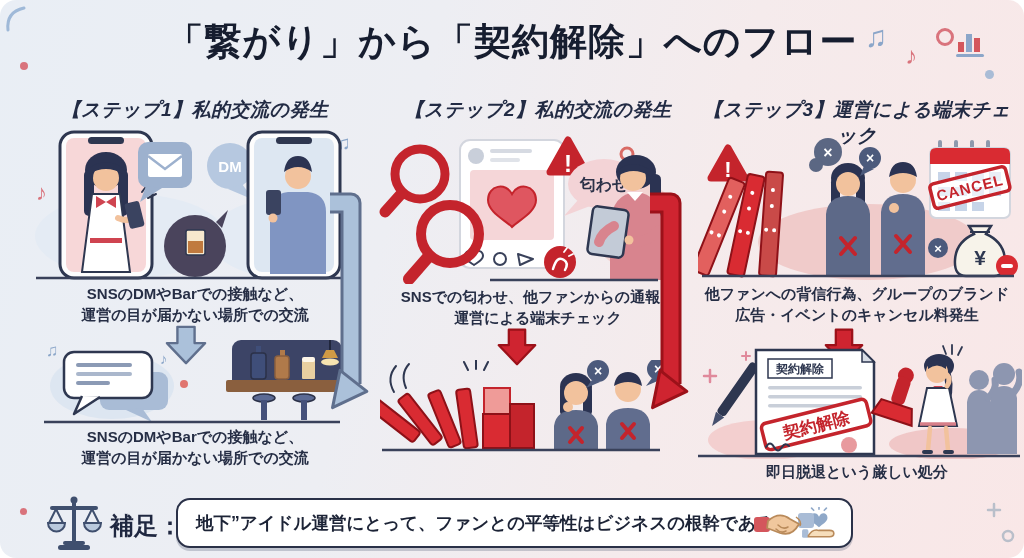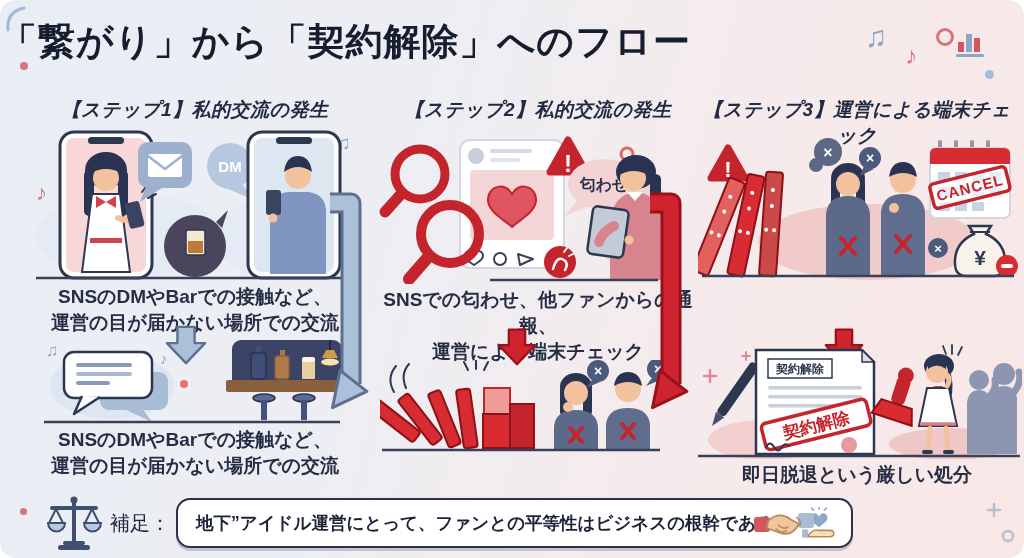--- a/index.html
+++ b/index.html
@@ -1,23 +1,23 @@
 <!DOCTYPE html>
 <html><head>
 <meta charset="utf-8">
 <style>
   html,body{margin:0;padding:0;background:#fff;}
   body{width:1024px;height:558px;font-family:"Liberation Sans","DejaVu Sans",sans-serif;}
   #canvas{position:relative;width:1024px;height:558px;overflow:hidden;border-radius:16px;
     background:linear-gradient(105deg,#e9eef5 0%,#edeef3 38%,#f5ebec 65%,#f9e7e7 100%);}
   .abs{position:absolute;}
-  .title{width:1024px;font-size:37px;font-weight:900;color:#161d2f;letter-spacing:1px;}
+  .title{width:1024px;text-align:center;font-size:37px;font-weight:900;color:#161d2f;letter-spacing:1px;}
   .step-header{font-size:19px;font-weight:800;color:#222b44;text-align:center;letter-spacing:.5px;font-style:italic;}
-  .caption{font-size:19px;font-weight:700;color:#262e45;text-align:center;line-height:1.38;white-space:pre-line;}
-  .foot-label{font-size:20px;font-weight:400;color:#1f2740;}
+  .caption{font-size:15px;font-weight:700;color:#262e45;text-align:center;line-height:1.38;white-space:pre-line;}
+  .foot-label{font-size:24px;font-weight:700;color:#1f2740;}
   .note-box{display:flex;align-items:center;gap:10px;background:#fff;border:2.5px solid #2a3148;border-radius:14px;
     padding:7px 14px 7px 18px;box-shadow:0 3px 0 rgba(60,70,100,.25);}
   .note-text{font-size:17.5px;font-weight:800;color:#1c2336;white-space:nowrap;}
   .deco{font-weight:700;}
   svg{display:block;}
   svg text{font-family:"Liberation Sans","DejaVu Sans",sans-serif;}
 </style>
 </head>
 <body>
 
@@ -359,20 +359,22 @@
       <path d="M268 144 Q256 144 257 128 Q258 110 276 102 L271 94 L293 94 L288 102 Q306 110 307 128 Q308 144 296 144 Z" fill="#f7f3ea" stroke="#2e3750" stroke-width="2.5"></path>
       <path d="M272 100 L292 100" stroke="#2e3750" stroke-width="2"></path>
       <text x="282" y="133" text-anchor="middle" font-size="21" font-weight="bold" fill="#2e3750">¥</text>
       <circle cx="309" cy="134" r="11" fill="#d92b32"></circle>
       <rect x="303" y="132" width="12" height="4" rx="2" fill="#fff"></rect>
     </g>
     <line x1="4" y1="144" x2="316" y2="144" stroke="#39415a" stroke-width="2.5"></line>
   </svg>
 
   
+  <div class="abs caption" style="top:284px;left:690px;width:334px;">他ファンへの背信行為、グループのブランド
+広告・イベントのキャンセル料発生</div>
 
   
   <svg class="abs" style="top:326px;left:824px;" width="40" height="42" viewBox="0 0 44 44">
     <path d="M13 3 L31 3 L31 20 L42 20 L22 41 L2 20 L13 20 Z" fill="#cf2430" stroke="#9c1119" stroke-width="2.5" stroke-linejoin="round"></path>
   </svg>
 
   
   <svg class="abs" style="top:344px;left:696px;" width="326" height="115" viewBox="0 0 326 115">
     <ellipse cx="70" cy="96" rx="58" ry="20" fill="#f3cfcf"></ellipse>
     <ellipse cx="255" cy="100" rx="62" ry="16" fill="#f0c7c7"></ellipse>

